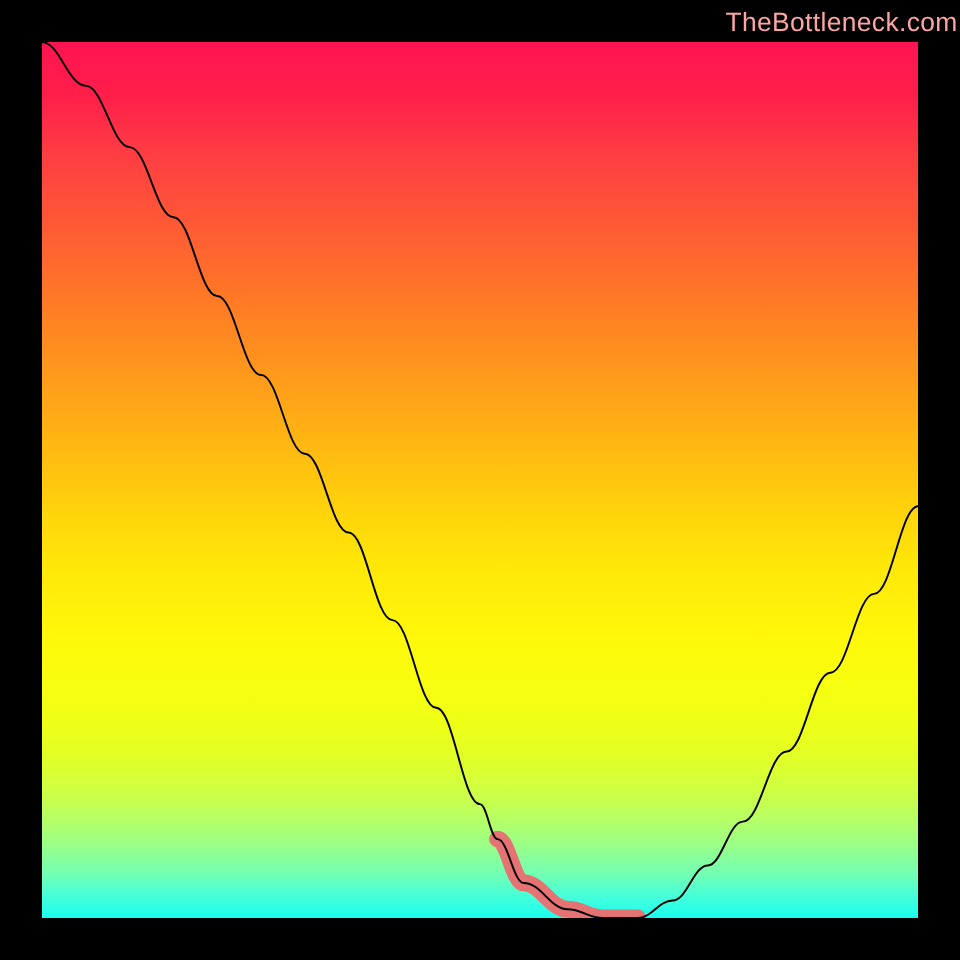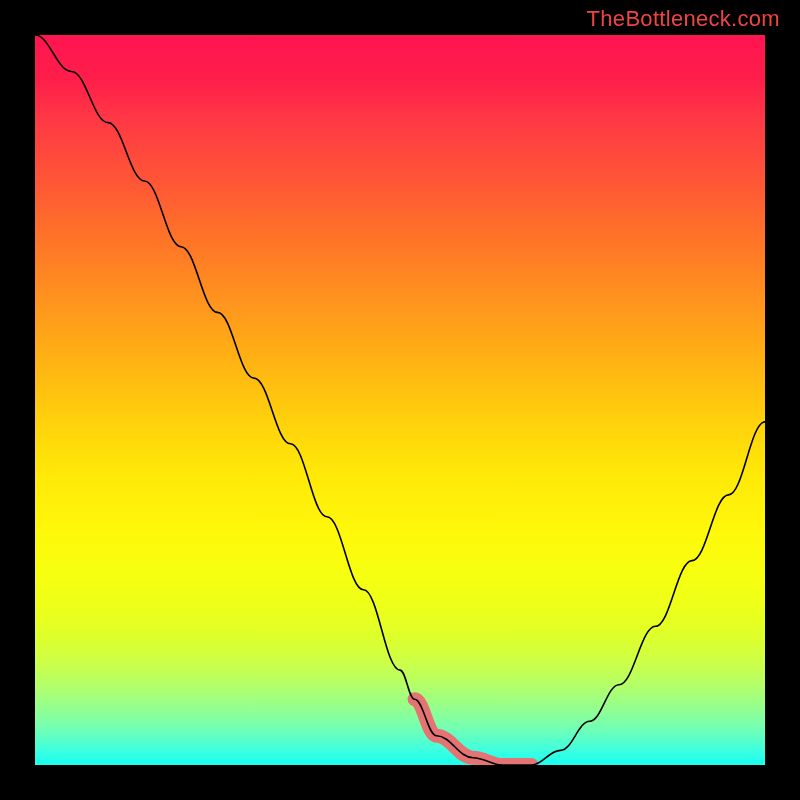--- a/index.html
+++ b/index.html
@@ -7,22 +7,22 @@
     width: 800px;
     height: 800px;
     background: #000;
     position: relative;
     font-family: Arial, sans-serif;
     overflow: hidden;
   }
   .watermark {
     position: absolute;
     top: 6px;
-    right: 20px;
-    color: #ef4444;
+    right: 2px;
+    color: #fca5a5;
     font-size: 22px;
     font-weight: 500;
     letter-spacing: 0.3px;
     z-index: 10;
   }
   .plot-area {
     position: absolute;
     left: 35px;
     top: 35px;
     width: 730px;

